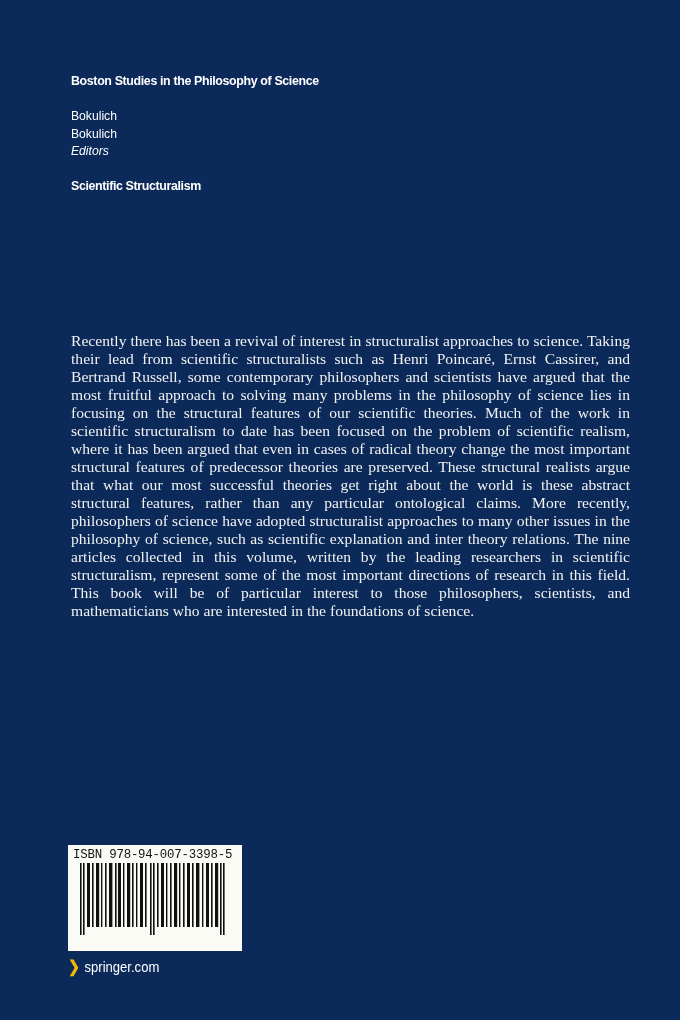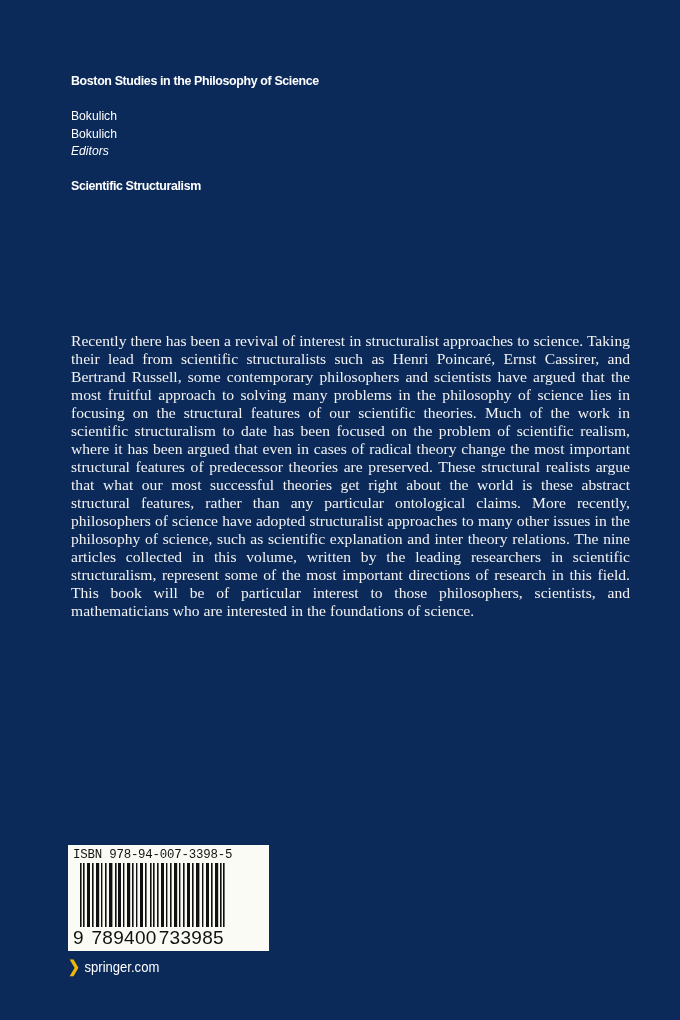--- a/index.html
+++ b/index.html
@@ -31,21 +31,20 @@
     }
     .blurb {
       position: absolute; left: 71px; top: 332px; width: 559px;
       font-family: "Liberation Serif", serif;
       font-size: 15.6px; line-height: 18px;
       text-align: justify; color: #f2f2f2;
     }
     .barcode-box {
       position: absolute; left: 68px; top: 845px; width: 174px; height: 106px;
       background: #fbfbf6;
-      padding-left: 27px;
     }
     .isbn {
       position: absolute; left: 5px; top: 3px;
       font-family: "Liberation Mono", monospace; font-size: 12.4px; color: #111;
       letter-spacing: -0.2px; white-space: nowrap;
     }
     .bars {
       position: absolute; left: 12px; top: 18px; width: 148px; height: 72px;
     }
     .ean {
@@ -110,22 +109,18 @@
       <rect x="112" y="0" width="1.6" height="64"></rect>
         <rect x="116" y="0" width="3.4" height="64"></rect>
       <rect x="122" y="0" width="1.4" height="64"></rect>
         <rect x="126" y="0" width="3" height="64"></rect>
       <rect x="131" y="0" width="1.6" height="64"></rect>
         <rect x="135" y="0" width="3.2" height="64"></rect>
       <rect x="140" y="0" width="1.6" height="72"></rect>
         <rect x="143" y="0" width="1.6" height="72"></rect>
     </g>
   </svg>
-  <div class="ean">
-    <span>9</span>
-    <span>789400</span><span>733985</span>
-  </div>
 </div>
 
 <div class="springer">
   <span class="chev">❯</span>
   <span>springer.com</span>
 </div>
 
 </body></html>

